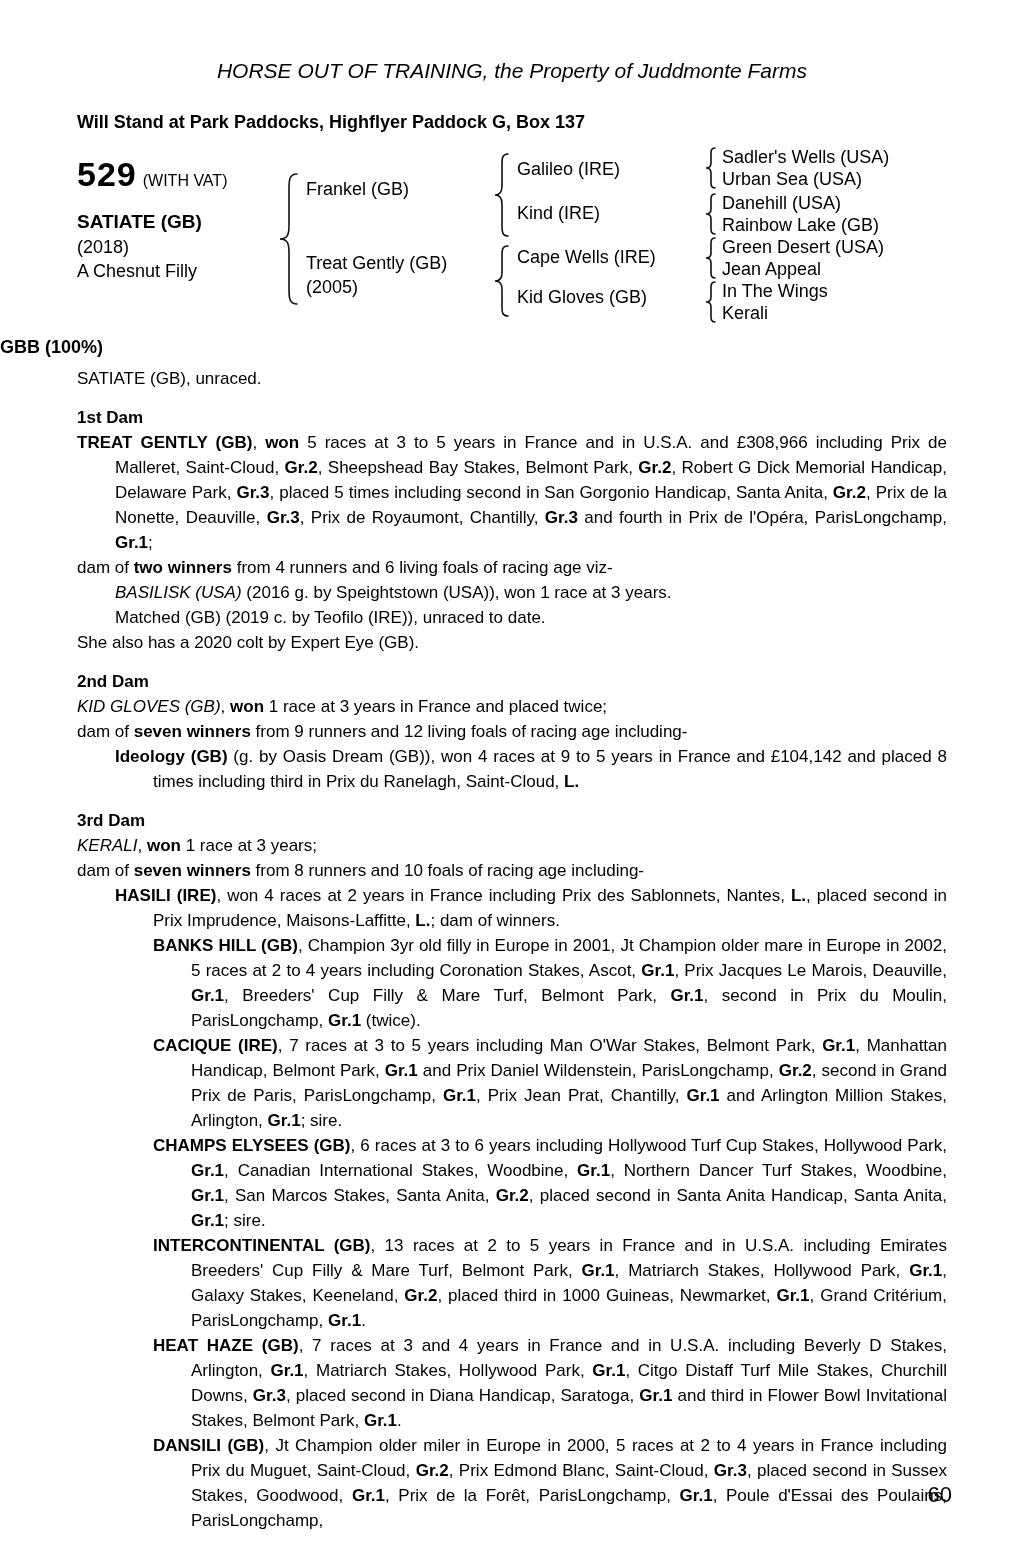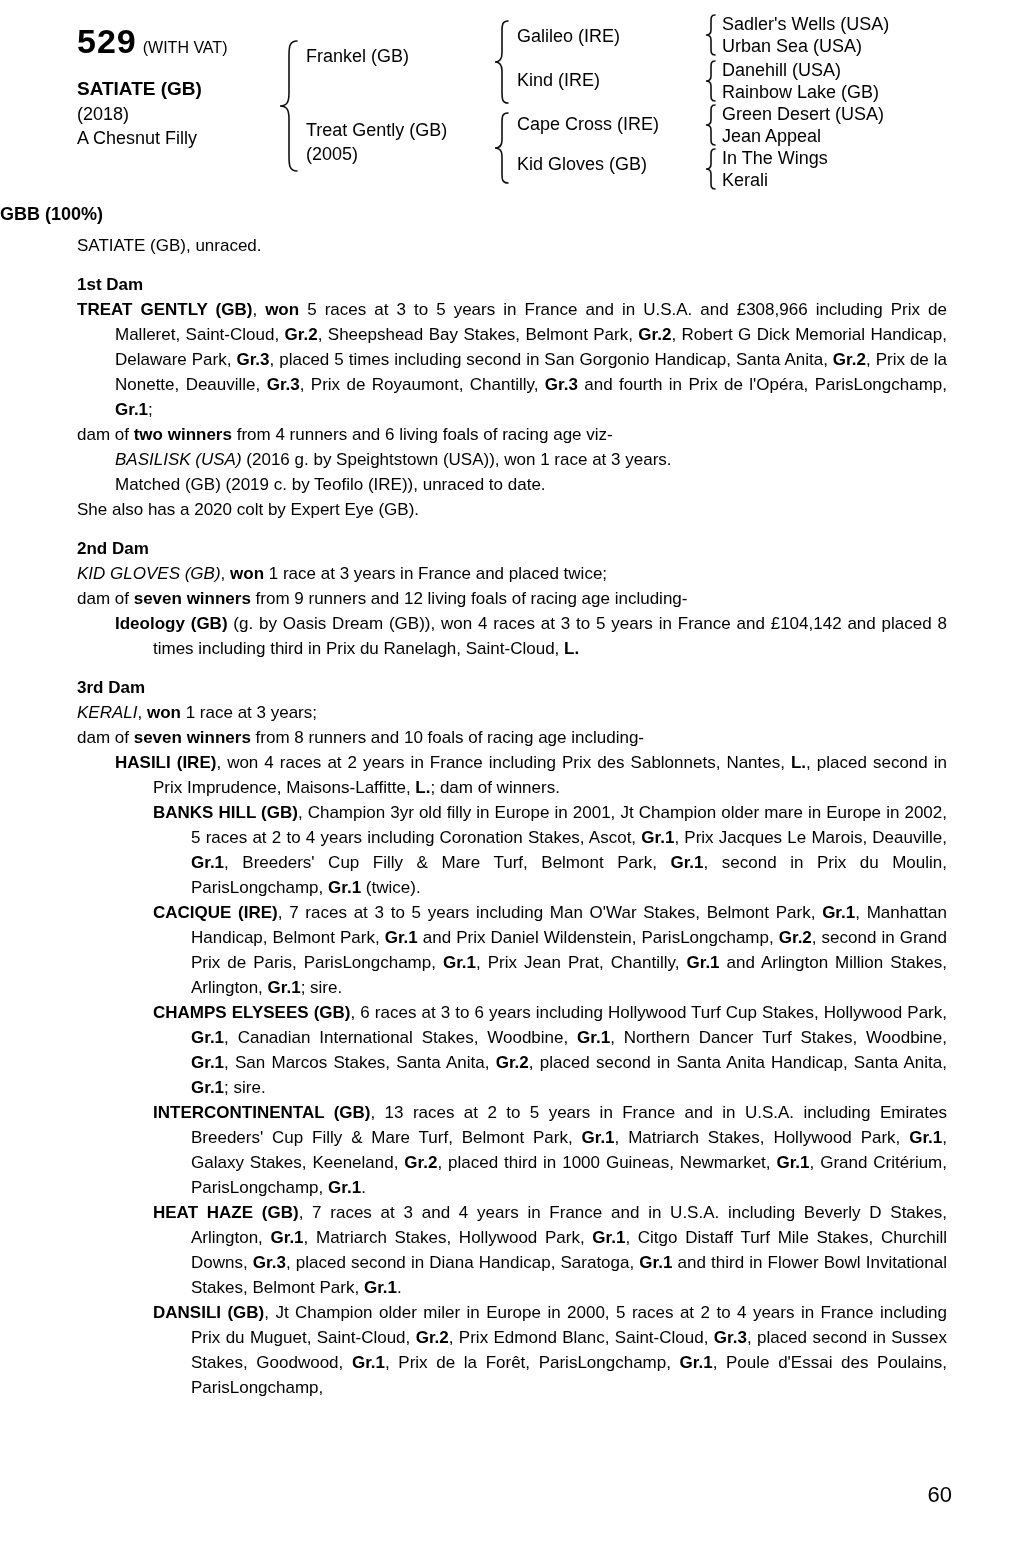--- a/index.html
+++ b/index.html
@@ -35,20 +35,22 @@
   .s-b{font-weight:bold;}
   .s-i{font-style:italic;}
 
   .page-number{position:absolute;top:1482px;right:72px;font-size:22px;}
 </style>
 </head>
 <body>
 
 <div class="page">
 
+  <div class="doc-title">HORSE OUT OF TRAINING, the Property of Juddmonte Farms</div>
+  <div class="stand-line">Will Stand at Park Paddocks, Highflyer Paddock G, Box 137</div>
 
   <div class="pedigree">
 
     <div class="abs" style="left:77px;top:12px;">
       <span class="lot-number">529</span><span class="lot-vat">(WITH VAT)</span>
     </div>
     <div class="abs lot-name" style="left:77px;top:66px;">SATIATE (GB)</div>
     <div class="abs ped-txt" style="left:77px;top:92px;">(2018)</div>
     <div class="abs ped-txt" style="left:77px;top:116px;">A Chesnut Filly</div>
 
@@ -66,21 +68,21 @@
           <path d="M 14,1 C 8,1 8,6 8,11 L 8,33 C 8,39 6,42 1,42 C 6,42 8,45 8,51 L 8,73 C 8,78 8,83 14,83"></path>
         </svg>
     </div>
     <div class="abs ped-txt" style="left:517px;top:14px;">Galileo (IRE)</div>
     <div class="abs ped-txt" style="left:517px;top:58px;">Kind (IRE)</div>
     <div class="abs brace" style="left:494px;top:100px;">
       <svg width="16" height="72" viewBox="0 0 16 72">
           <path d="M 14,1 C 8,1 8,5 8,10 L 8,28 C 8,33 6,36 1,36 C 6,36 8,39 8,44 L 8,62 C 8,67 8,71 14,71"></path>
         </svg>
     </div>
-    <div class="abs ped-txt" style="left:517px;top:102px;">Cape Cross (IRE)</div>
+    <div class="abs ped-txt" style="left:517px;top:102px;">Cape Wells (IRE)</div>
     <div class="abs ped-txt" style="left:517px;top:142px;">Kid Gloves (GB)</div>
 
     <div class="abs brace" style="left:705px;top:2px;">
       <svg width="12" height="42" viewBox="0 0 12 42">
           <path d="M 10,1 C 6,1 6,4 6,7 L 6,16 C 6,19 5,21 1,21 C 5,21 6,23 6,26 L 6,35 C 6,38 6,41 10,41"></path>
         </svg>
     </div>
     <div class="abs ped-txt" style="left:722px;top:2px;">Sadler's Wells (USA)</div>
     <div class="abs ped-txt" style="left:722px;top:24px;">Urban Sea (USA)</div>
 
@@ -115,21 +117,21 @@
       <div class="para" style="padding-left: 0px; text-indent: 0px;"><span>SATIATE (GB), unraced.</span></div>
       <div class="para" style="padding-left: 0px; text-indent: 0px; margin-top: 14px;"><span class="s-b">1st Dam</span></div>
       <div class="para just" style="padding-left: 38px; text-indent: -38px;"><span class="s-b">TREAT GENTLY (GB)</span><span>, </span><span class="s-b">won</span><span> 5 races at 3 to 5 years in France and in U.S.A. and £308,966 including Prix de Malleret, Saint-Cloud, </span><span class="s-b">Gr.2</span><span>, Sheepshead Bay Stakes, Belmont Park, </span><span class="s-b">Gr.2</span><span>, Robert G Dick Memorial Handicap, Delaware Park, </span><span class="s-b">Gr.3</span><span>, placed 5 times including second in San Gorgonio Handicap, Santa Anita, </span><span class="s-b">Gr.2</span><span>, Prix de la Nonette, Deauville, </span><span class="s-b">Gr.3</span><span>, Prix de Royaumont, Chantilly, </span><span class="s-b">Gr.3</span><span> and fourth in Prix de l'Opéra, ParisLongchamp, </span><span class="s-b">Gr.1</span><span>;</span></div>
       <div class="para" style="padding-left: 38px; text-indent: -38px;"><span>dam of </span><span class="s-b">two winners</span><span> from 4 runners and 6 living foals of racing age viz-</span></div>
       <div class="para" style="padding-left: 76px; text-indent: -38px;"><span class="s-i">BASILISK (USA)</span><span> (2016 g. by Speightstown (USA)), won 1 race at 3 years.</span></div>
       <div class="para" style="padding-left: 76px; text-indent: -38px;"><span>Matched (GB) (2019 c. by Teofilo (IRE)), unraced to date.</span></div>
       <div class="para" style="padding-left: 0px; text-indent: 0px;"><span>She also has a 2020 colt by Expert Eye (GB).</span></div>
       <div class="para" style="padding-left: 0px; text-indent: 0px; margin-top: 14px;"><span class="s-b">2nd Dam</span></div>
       <div class="para" style="padding-left: 38px; text-indent: -38px;"><span class="s-i">KID GLOVES (GB)</span><span>, </span><span class="s-b">won</span><span> 1 race at 3 years in France and placed twice;</span></div>
       <div class="para" style="padding-left: 38px; text-indent: -38px;"><span>dam of </span><span class="s-b">seven winners</span><span> from 9 runners and 12 living foals of racing age including-</span></div>
-      <div class="para just" style="padding-left: 76px; text-indent: -38px;"><span class="s-b">Ideology (GB)</span><span> (g. by Oasis Dream (GB)), won 4 races at 3 to 5 years in France and £104,142 and placed 8 times including third in Prix du Ranelagh, Saint-Cloud, </span><span class="s-b">L.</span></div>
+      <div class="para just" style="padding-left: 76px; text-indent: -38px;"><span class="s-b">Ideology (GB)</span><span> (g. by Oasis Dream (GB)), won 4 races at 9 to 5 years in France and £104,142 and placed 8 times including third in Prix du Ranelagh, Saint-Cloud, </span><span class="s-b">L.</span></div>
       <div class="para" style="padding-left: 0px; text-indent: 0px; margin-top: 14px;"><span class="s-b">3rd Dam</span></div>
       <div class="para" style="padding-left: 38px; text-indent: -38px;"><span class="s-i">KERALI</span><span>, </span><span class="s-b">won</span><span> 1 race at 3 years;</span></div>
       <div class="para" style="padding-left: 38px; text-indent: -38px;"><span>dam of </span><span class="s-b">seven winners</span><span> from 8 runners and 10 foals of racing age including-</span></div>
       <div class="para just" style="padding-left: 76px; text-indent: -38px;"><span class="s-b">HASILI (IRE)</span><span>, won 4 races at 2 years in France including Prix des Sablonnets, Nantes, </span><span class="s-b">L.</span><span>, placed second in Prix Imprudence, Maisons-Laffitte, </span><span class="s-b">L.</span><span>; dam of winners.</span></div>
       <div class="para just" style="padding-left: 114px; text-indent: -38px;"><span class="s-b">BANKS HILL (GB)</span><span>, Champion 3yr old filly in Europe in 2001, Jt Champion older mare in Europe in 2002, 5 races at 2 to 4 years including Coronation Stakes, Ascot, </span><span class="s-b">Gr.1</span><span>, Prix Jacques Le Marois, Deauville, </span><span class="s-b">Gr.1</span><span>, Breeders' Cup Filly &amp; Mare Turf, Belmont Park, </span><span class="s-b">Gr.1</span><span>, second in Prix du Moulin, ParisLongchamp, </span><span class="s-b">Gr.1</span><span> (twice).</span></div>
       <div class="para just" style="padding-left: 114px; text-indent: -38px;"><span class="s-b">CACIQUE (IRE)</span><span>, 7 races at 3 to 5 years including Man O'War Stakes, Belmont Park, </span><span class="s-b">Gr.1</span><span>, Manhattan Handicap, Belmont Park, </span><span class="s-b">Gr.1</span><span> and Prix Daniel Wildenstein, ParisLongchamp, </span><span class="s-b">Gr.2</span><span>, second in Grand Prix de Paris, ParisLongchamp, </span><span class="s-b">Gr.1</span><span>, Prix Jean Prat, Chantilly, </span><span class="s-b">Gr.1</span><span> and Arlington Million Stakes, Arlington, </span><span class="s-b">Gr.1</span><span>; sire.</span></div>
       <div class="para just" style="padding-left: 114px; text-indent: -38px;"><span class="s-b">CHAMPS ELYSEES (GB)</span><span>, 6 races at 3 to 6 years including Hollywood Turf Cup Stakes, Hollywood Park, </span><span class="s-b">Gr.1</span><span>, Canadian International Stakes, Woodbine, </span><span class="s-b">Gr.1</span><span>, Northern Dancer Turf Stakes, Woodbine, </span><span class="s-b">Gr.1</span><span>, San Marcos Stakes, Santa Anita, </span><span class="s-b">Gr.2</span><span>, placed second in Santa Anita Handicap, Santa Anita, </span><span class="s-b">Gr.1</span><span>; sire.</span></div>
       <div class="para just" style="padding-left: 114px; text-indent: -38px;"><span class="s-b">INTERCONTINENTAL (GB)</span><span>, 13 races at 2 to 5 years in France and in U.S.A. including Emirates Breeders' Cup Filly &amp; Mare Turf, Belmont Park, </span><span class="s-b">Gr.1</span><span>, Matriarch Stakes, Hollywood Park, </span><span class="s-b">Gr.1</span><span>, Galaxy Stakes, Keeneland, </span><span class="s-b">Gr.2</span><span>, placed third in 1000 Guineas, Newmarket, </span><span class="s-b">Gr.1</span><span>, Grand Critérium, ParisLongchamp, </span><span class="s-b">Gr.1</span><span>.</span></div>
       <div class="para just" style="padding-left: 114px; text-indent: -38px;"><span class="s-b">HEAT HAZE (GB)</span><span>, 7 races at 3 and 4 years in France and in U.S.A. including Beverly D Stakes, Arlington, </span><span class="s-b">Gr.1</span><span>, Matriarch Stakes, Hollywood Park, </span><span class="s-b">Gr.1</span><span>, Citgo Distaff Turf Mile Stakes, Churchill Downs, </span><span class="s-b">Gr.3</span><span>, placed second in Diana Handicap, Saratoga, </span><span class="s-b">Gr.1</span><span> and third in Flower Bowl Invitational Stakes, Belmont Park, </span><span class="s-b">Gr.1</span><span>.</span></div>
       <div class="para just" style="padding-left: 114px; text-indent: -38px;"><span class="s-b">DANSILI (GB)</span><span>, Jt Champion older miler in Europe in 2000, 5 races at 2 to 4 years in France including Prix du Muguet, Saint-Cloud, </span><span class="s-b">Gr.2</span><span>, Prix Edmond Blanc, Saint-Cloud, </span><span class="s-b">Gr.3</span><span>, placed second in Sussex Stakes, Goodwood, </span><span class="s-b">Gr.1</span><span>, Prix de la Forêt, ParisLongchamp, </span><span class="s-b">Gr.1</span><span>, Poule d'Essai des Poulains, ParisLongchamp, </span></div>

